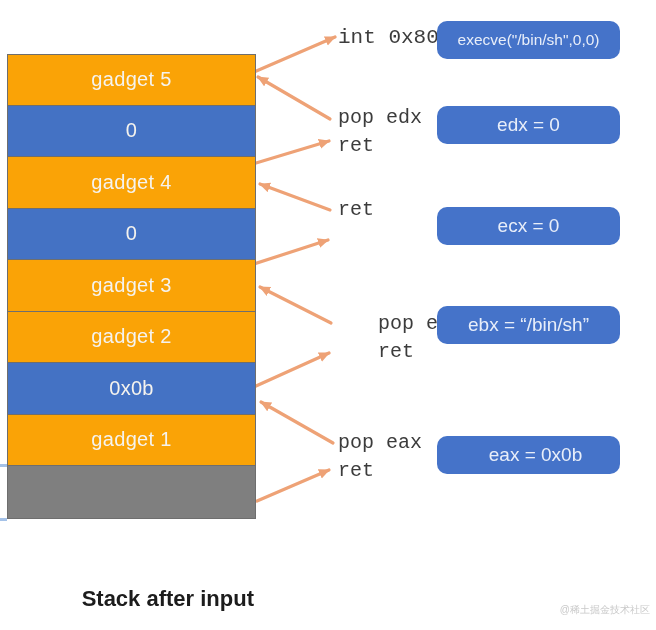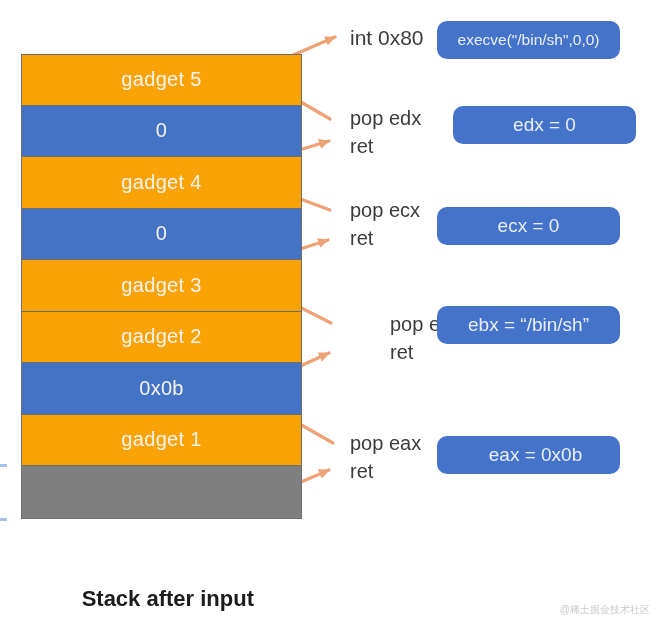--- a/index.html
+++ b/index.html
@@ -10,21 +10,21 @@
     font-family:"Liberation Sans", sans-serif;
     overflow:hidden;
   }
   
   .arrows{
     position:absolute;left:0;top:0;width:656px;height:630px;
     pointer-events:none;
   }
   
   .stack{
-    position:absolute;left:21px;top:54px;width:281px;
+    position:absolute;left:7px;top:54px;width:249px;
   }
   .stack-row{
     box-sizing:border-box;
     height:51.5px;
     border:1.5px solid var(--border);
     border-top:none;
     display:flex;align-items:center;justify-content:center;
     font-size:20px;
     color:var(--stack-text);
     letter-spacing:0.3px;
@@ -32,44 +32,45 @@
   .stack-row:first-child{border-top:1.5px solid var(--border);}
   .stack-row.gadget{background:var(--orange);}
   .stack-row.value{background:var(--blue);}
   .stack-row.base{background:var(--gray);height:52.5px;}
   
   .tick{position:absolute;left:0;width:7px;height:2.5px;background:var(--tick);}
   .tick1{top:464px;}
   .tick2{top:518px;}
   
   .glabel{
-    position:absolute;left:350px;
+    position:absolute;left:338px;
     font-size:20px;line-height:28px;
     color:var(--label-text);
     white-space:nowrap;
+    font-family:Liberation Mono, monospace;
   }
   .glabel span{display:block;}
   .l1{top:24px;font-size:21px;}
   .l2{top:104px;}
   .l3{top:196px;}
   .l4{top:310px;margin-left:40px;}
   .l5{top:429px;}
   
   .effect{
     position:absolute;left:437px;width:183px;height:38px;
     box-sizing:border-box;
     background:var(--effect-bg);
     border-radius:10px;
     display:flex;align-items:center;justify-content:center;
     color:var(--effect-text);
     font-size:19px;
     white-space:nowrap;
   }
   .e1{top:21px;font-size:15.5px;}
-  .e2{top:106px;margin-left:16px;}
+  .e2{top:106px;}
   .e3{top:207px;text-align:right;}
   .e4{top:306px;}
   .e5{top:436px;padding-left:14px;}
   
   .title{
     position:absolute;left:5px;top:586px;width:249px;
     text-align:right;
     font-size:22px;font-weight:bold;
     color:var(--title-color);
   }
@@ -118,21 +119,20 @@
 
   <div class="glabel l1">
     <span>int 0x80</span>
       <span></span>
   </div>
   <div class="glabel l2">
     <span>pop edx</span>
       <span>ret</span>
   </div>
   <div class="glabel l3">
-    <span>pop ecx</span>
       <span>ret</span>
   </div>
   <div class="glabel l4">
     <span>pop ebx</span>
       <span>ret</span>
   </div>
   <div class="glabel l5">
     <span>pop eax</span>
       <span>ret</span>
   </div>

